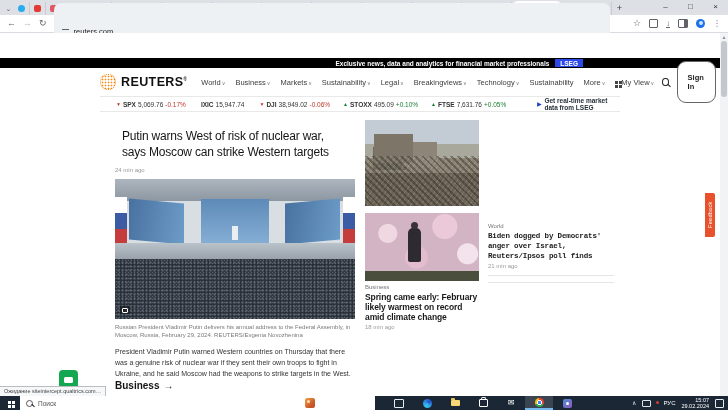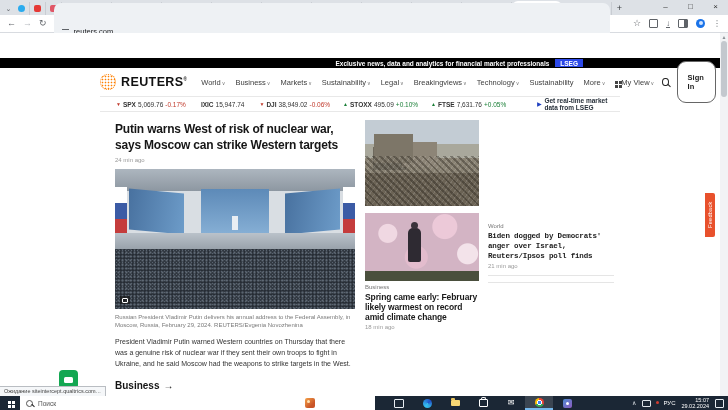--- a/index.html
+++ b/index.html
@@ -76,21 +76,21 @@
   .tk{display:flex;align-items:center;gap:2px;font-size:6.5px;color:#333;}
   .tk .arrow{font-size:5px;}
   .tk .sym{font-weight:bold;}
   .dir-down .arrow{color:#c0392b;} .dir-down .chg{color:#c0392b;}
   .dir-up .arrow{color:#1a7f37;} .dir-up .chg{color:#1a7f37;}
   .tk-cta{display:flex;align-items:center;gap:3px;margin-left:18px;font-size:6.5px;font-weight:bold;color:#27303a;}
   .tk-cta .play{color:#2040c0;font-size:5.5px;}
 
   
   .lead{position:absolute;top:88px;left:115px;width:240px;}
-  .lead-h1{font-size:12px;line-height:16px;font-weight:bold;color:#161616;letter-spacing:-0.2px;margin:0;}
+  .lead-h1{font-size:12px;line-height:16px;font-weight:normal;color:#161616;letter-spacing:-0.2px;margin:7px;}
   .lead-time{font-size:6px;color:#999;margin-top:4px;}
   .photo-lead{position:relative;width:240px;height:140px;margin-top:6px;background:#262e38;overflow:hidden;}
   .pl-ceiling{position:absolute;top:0;left:0;right:0;height:16%;background:linear-gradient(#adb6bf,#8d97a1);}
   .pl-wall{position:absolute;top:16%;left:0;right:0;height:30%;background:#d9dee3;}
   .pl-flagL,.pl-flagR{position:absolute;top:13%;width:5%;height:34%;background:linear-gradient(#fff 0 34%,#3b5ba5 34% 67%,#c43c3c 67%);}
   .pl-flagL{left:0;} .pl-flagR{right:0;}
   .pl-screenL,.pl-screenR{position:absolute;top:16%;width:23%;height:29%;background:linear-gradient(100deg,#48719f,#6d9cc9);}
   .pl-screenL{left:6%;transform:skewY(5deg);} .pl-screenR{right:6%;transform:skewY(-5deg);}
   .pl-screenC{position:absolute;top:14%;left:36%;width:28%;height:32%;background:linear-gradient(#5d8ab8,#85aed4);}
   .pl-screenC::after{content:"";position:absolute;bottom:8%;left:46%;width:8%;height:30%;background:#e9eef3;}

